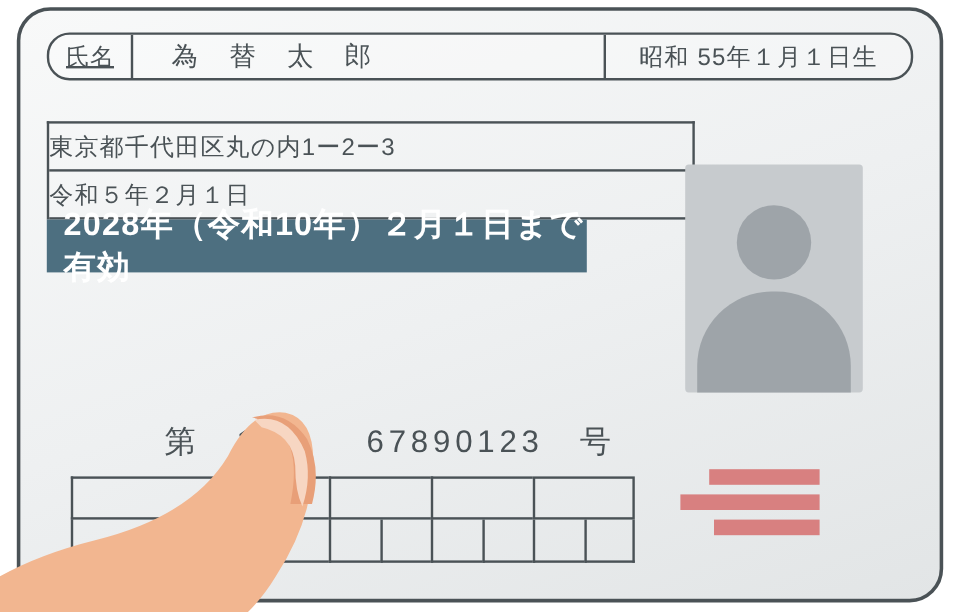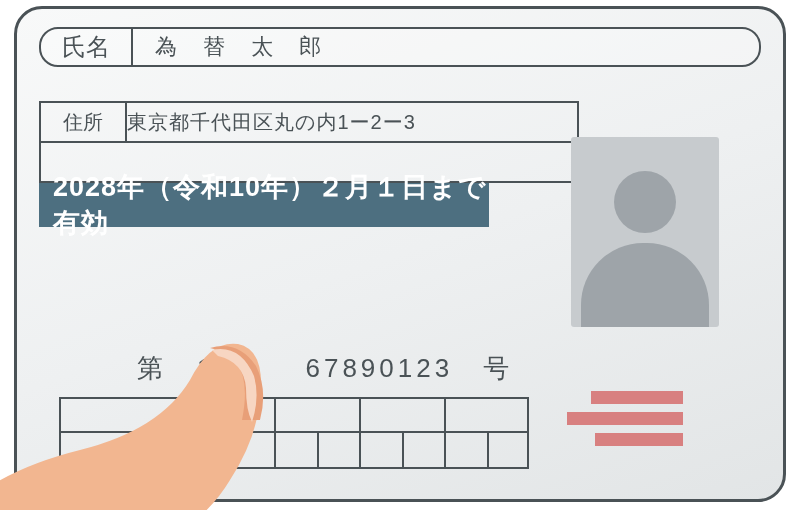--- a/index.html
+++ b/index.html
@@ -24,30 +24,31 @@
   .name-row {
     display: flex;
     align-items: stretch;
     border: 2px solid #4a5256;
     border-radius: 19px;
     height: 40px;
     overflow: hidden;
     background: rgba(255,255,255,0.25);
   }
   .name-label {
-    width: 92px;
-    display: flex; align-items: center; justify-content: center;
-    font-size: 24px;
+    width: 70px;
+    display: flex; align-items: center; justify-content: center;
+    font-size: 20px;
     color: #4a5256;
     border-right: 2px solid #4a5256;
+    text-decoration: underline;
   }
   .name-value {
     flex: 1;
     display: flex; align-items: center;
-    padding-left: 22px;
+    padding-left: 32px;
     font-size: 22px;
     letter-spacing: 10px;
     color: #4a5256;
   }
   .dob {
     width: 256px;
     border-left: 2px solid #4a5256;
     display: flex; align-items: center; justify-content: center;
     font-size: 20px;
     letter-spacing: 1px;
@@ -189,28 +190,29 @@
   }
 </style>
 </head>
 <body>
 
 <div class="card">
 
   <div class="name-row">
     <div class="name-label">氏名</div>
     <div class="name-value">為 替 太 郎</div>
+    <div class="dob">昭和 55年１月１日生</div>
   </div>
 
   <div class="info">
     <div class="info-row">
-      <div class="info-label">住所</div>
       <div class="info-value">東京都千代田区丸の内1ー2ー3</div>
     </div>
     <div class="info-row">
+      <div class="info-value">令和５年２月１日</div>
     </div>
   </div>
   <div class="extra-line"></div>
 
   <div class="expiry">2028年（令和10年）２月１日まで有効</div>
 
   <div class="num-row">第　1　　　67890123　号</div>
 
   <div class="grid">
     <div class="grid-top">

